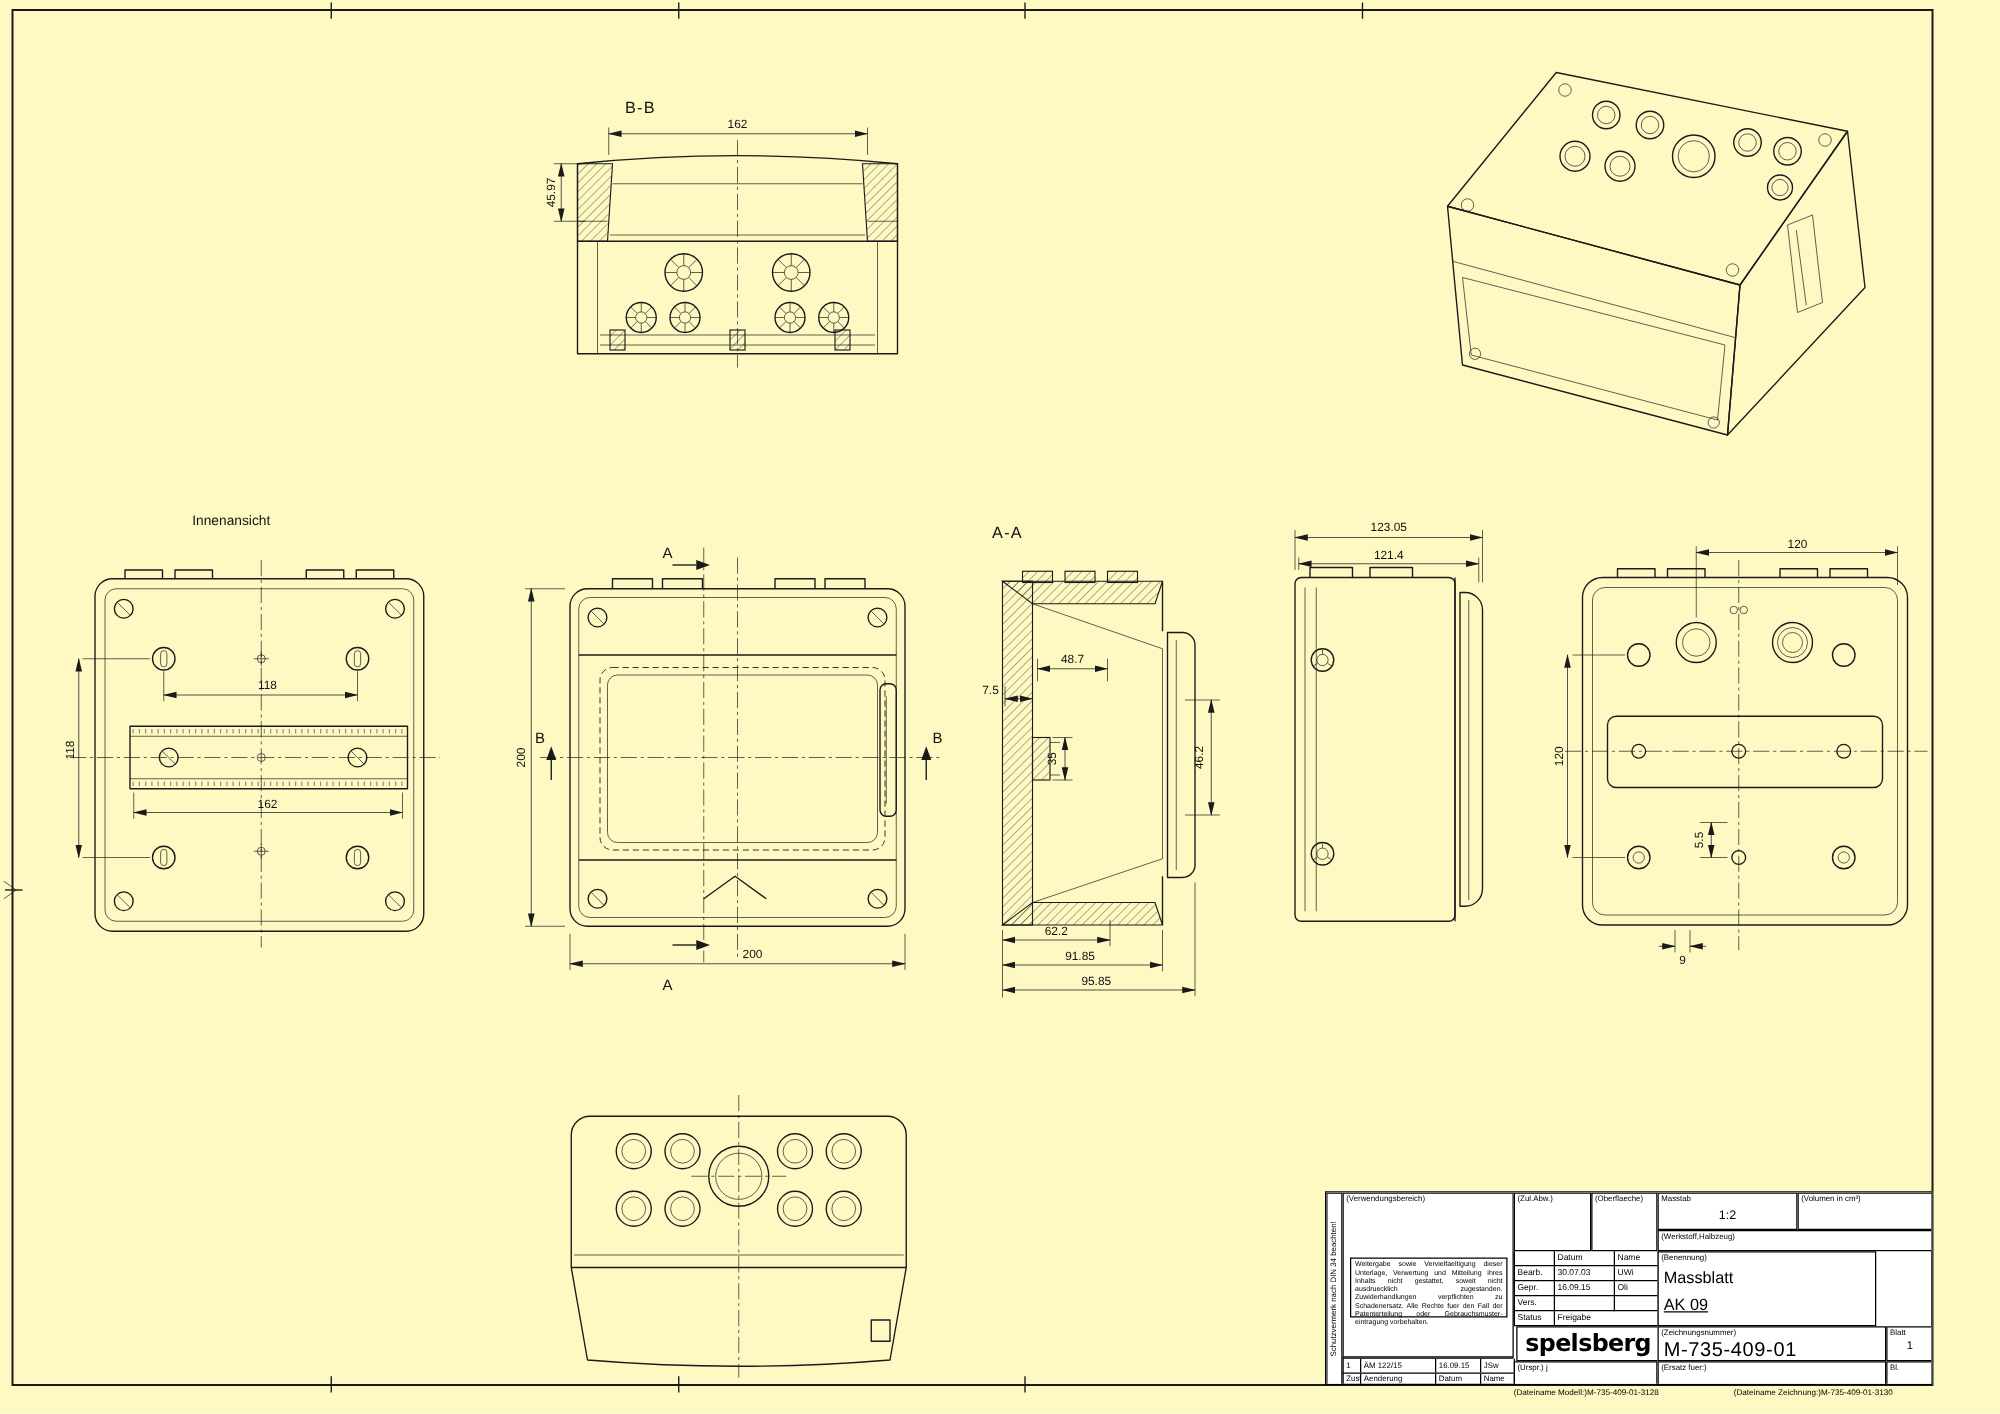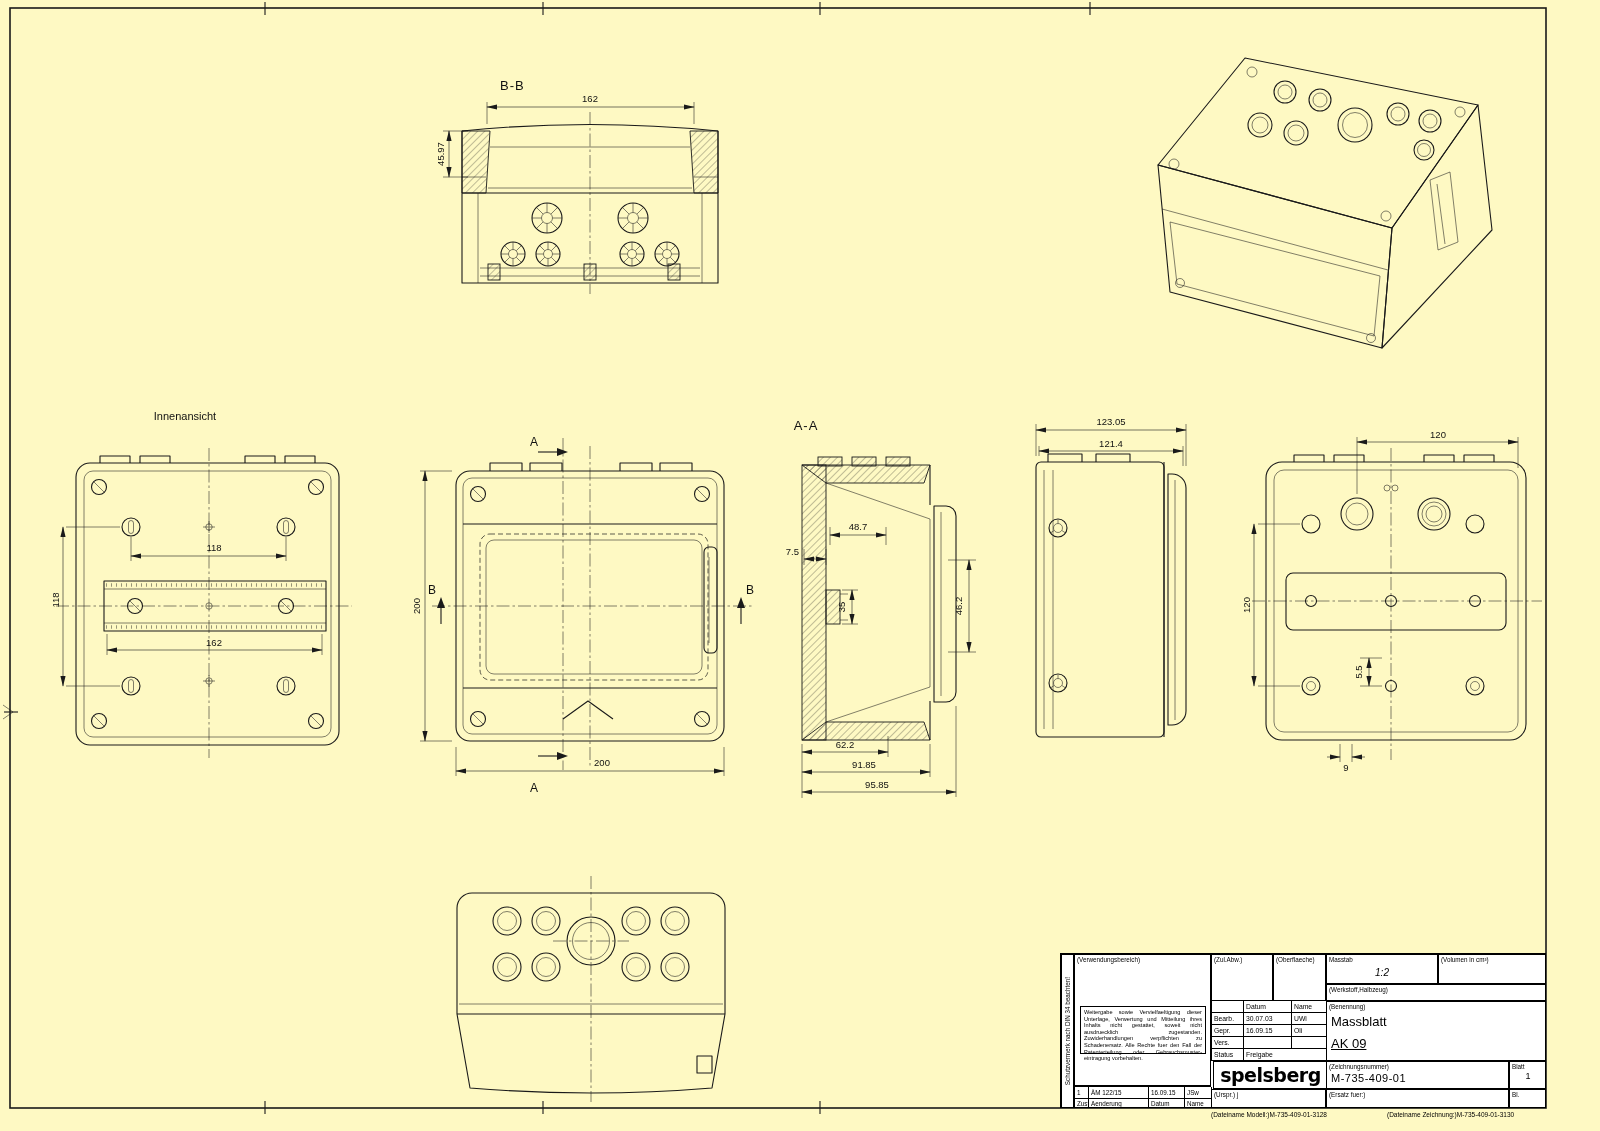--- a/index.html
+++ b/index.html
@@ -21,27 +21,27 @@
   .fil { fill:#1a1a1a; stroke:none; }
   .knurl { stroke:#1a1a1a; stroke-width:3.5; stroke-dasharray:1 4; fill:none; opacity:0.45; }
 
   
   .tb { position:absolute; left:1060px; top:953px; width:486px; height:155px; border:1.5px solid #000; background:#fff; overflow:hidden; }
   .cell { position:absolute; border:1px solid #000; background:#fff; }
   .lbl { font-size:6.3px; display:block; padding:1px 0 0 2px; white-space:nowrap; }
   .vstrip { display:flex; align-items:center; justify-content:center; }
   .vstrip span { writing-mode:vertical-rl; transform:rotate(180deg); font-size:6.3px; white-space:nowrap; }
   .copybox { position:absolute; border:0.8px solid #000; font-size:5.6px; line-height:1.18; padding:2px 3px; text-align:justify; background:#fff; z-index:2; }
-  .mval { font-size:10px; text-align:center; margin-top:4px;font-style:italic; }
+  .mval { font-size:10px; text-align:center; margin-top:4px; }
   .dn { position:absolute; display:grid; grid-template-columns:32px 48px 35px; grid-auto-rows:12px; font-size:6.8px; border-left:1px solid #000; }
   .dn > div { border-right:1px solid #000; border-bottom:1px solid #000; padding:2px 0 0 2px; overflow:hidden; white-space:nowrap; }
   .bn1 { font-size:13px; padding:4px 0 0 4px; }
   .bn2 { font-size:13px; padding:7px 0 0 4px;text-decoration:underline; }
   .logo { font-size:19px; font-weight:bold; text-align:center; line-height:26px; letter-spacing:-0.5px; font-family:"DejaVu Sans",sans-serif; }
-  .znrv { font-size:11px; padding:2px 0 0 4px; letter-spacing:0.5px; }
+  .znrv { font-size:16px; padding:2px 0 0 4px; letter-spacing:0.5px; }
   .blattv { font-size:9px; text-align:center; padding-top:1px; }
   .rev { position:absolute; display:grid; grid-template-columns:14px 60px 36px 27px; font-size:6.3px; border-top:1px solid #000; border-left:1px solid #000; }
   .rev > div { border-right:1px solid #000; padding:1.5px 0 0 2px; overflow:hidden; white-space:nowrap; }
   .fnote { position:absolute; font-size:6.5px; white-space:nowrap; }
 </style>
 </head>
 <body>
 
 <div class="sheet">
 
@@ -413,21 +413,21 @@
     <div>Gepr.</div>
     <div>16.09.15</div>
     <div>Oli</div>
     <div>Vers.</div>
     <div></div>
     <div></div>
     <div>Status</div>
     <div style="grid-column:2/4">Freigabe</div>
   </div>
 
-  <div class="cell" style="left:265px;top:47px;width:221px;height:60px">
+  <div class="cell" style="left:265px;top:47px;width:175px;height:60px">
     <span class="lbl">(Benennung)</span>
     <div class="bn1">Massblatt</div>
     <div class="bn2">AK 09</div>
   </div>
 
   <div class="cell logo" style="left:152px;top:107px;width:115px;height:28px">spelsberg</div>
 
   <div class="cell" style="left:265px;top:107px;width:183px;height:28px">
     <span class="lbl">(Zeichnungsnummer)</span>
     <div class="znrv">M-735-409-01</div>

